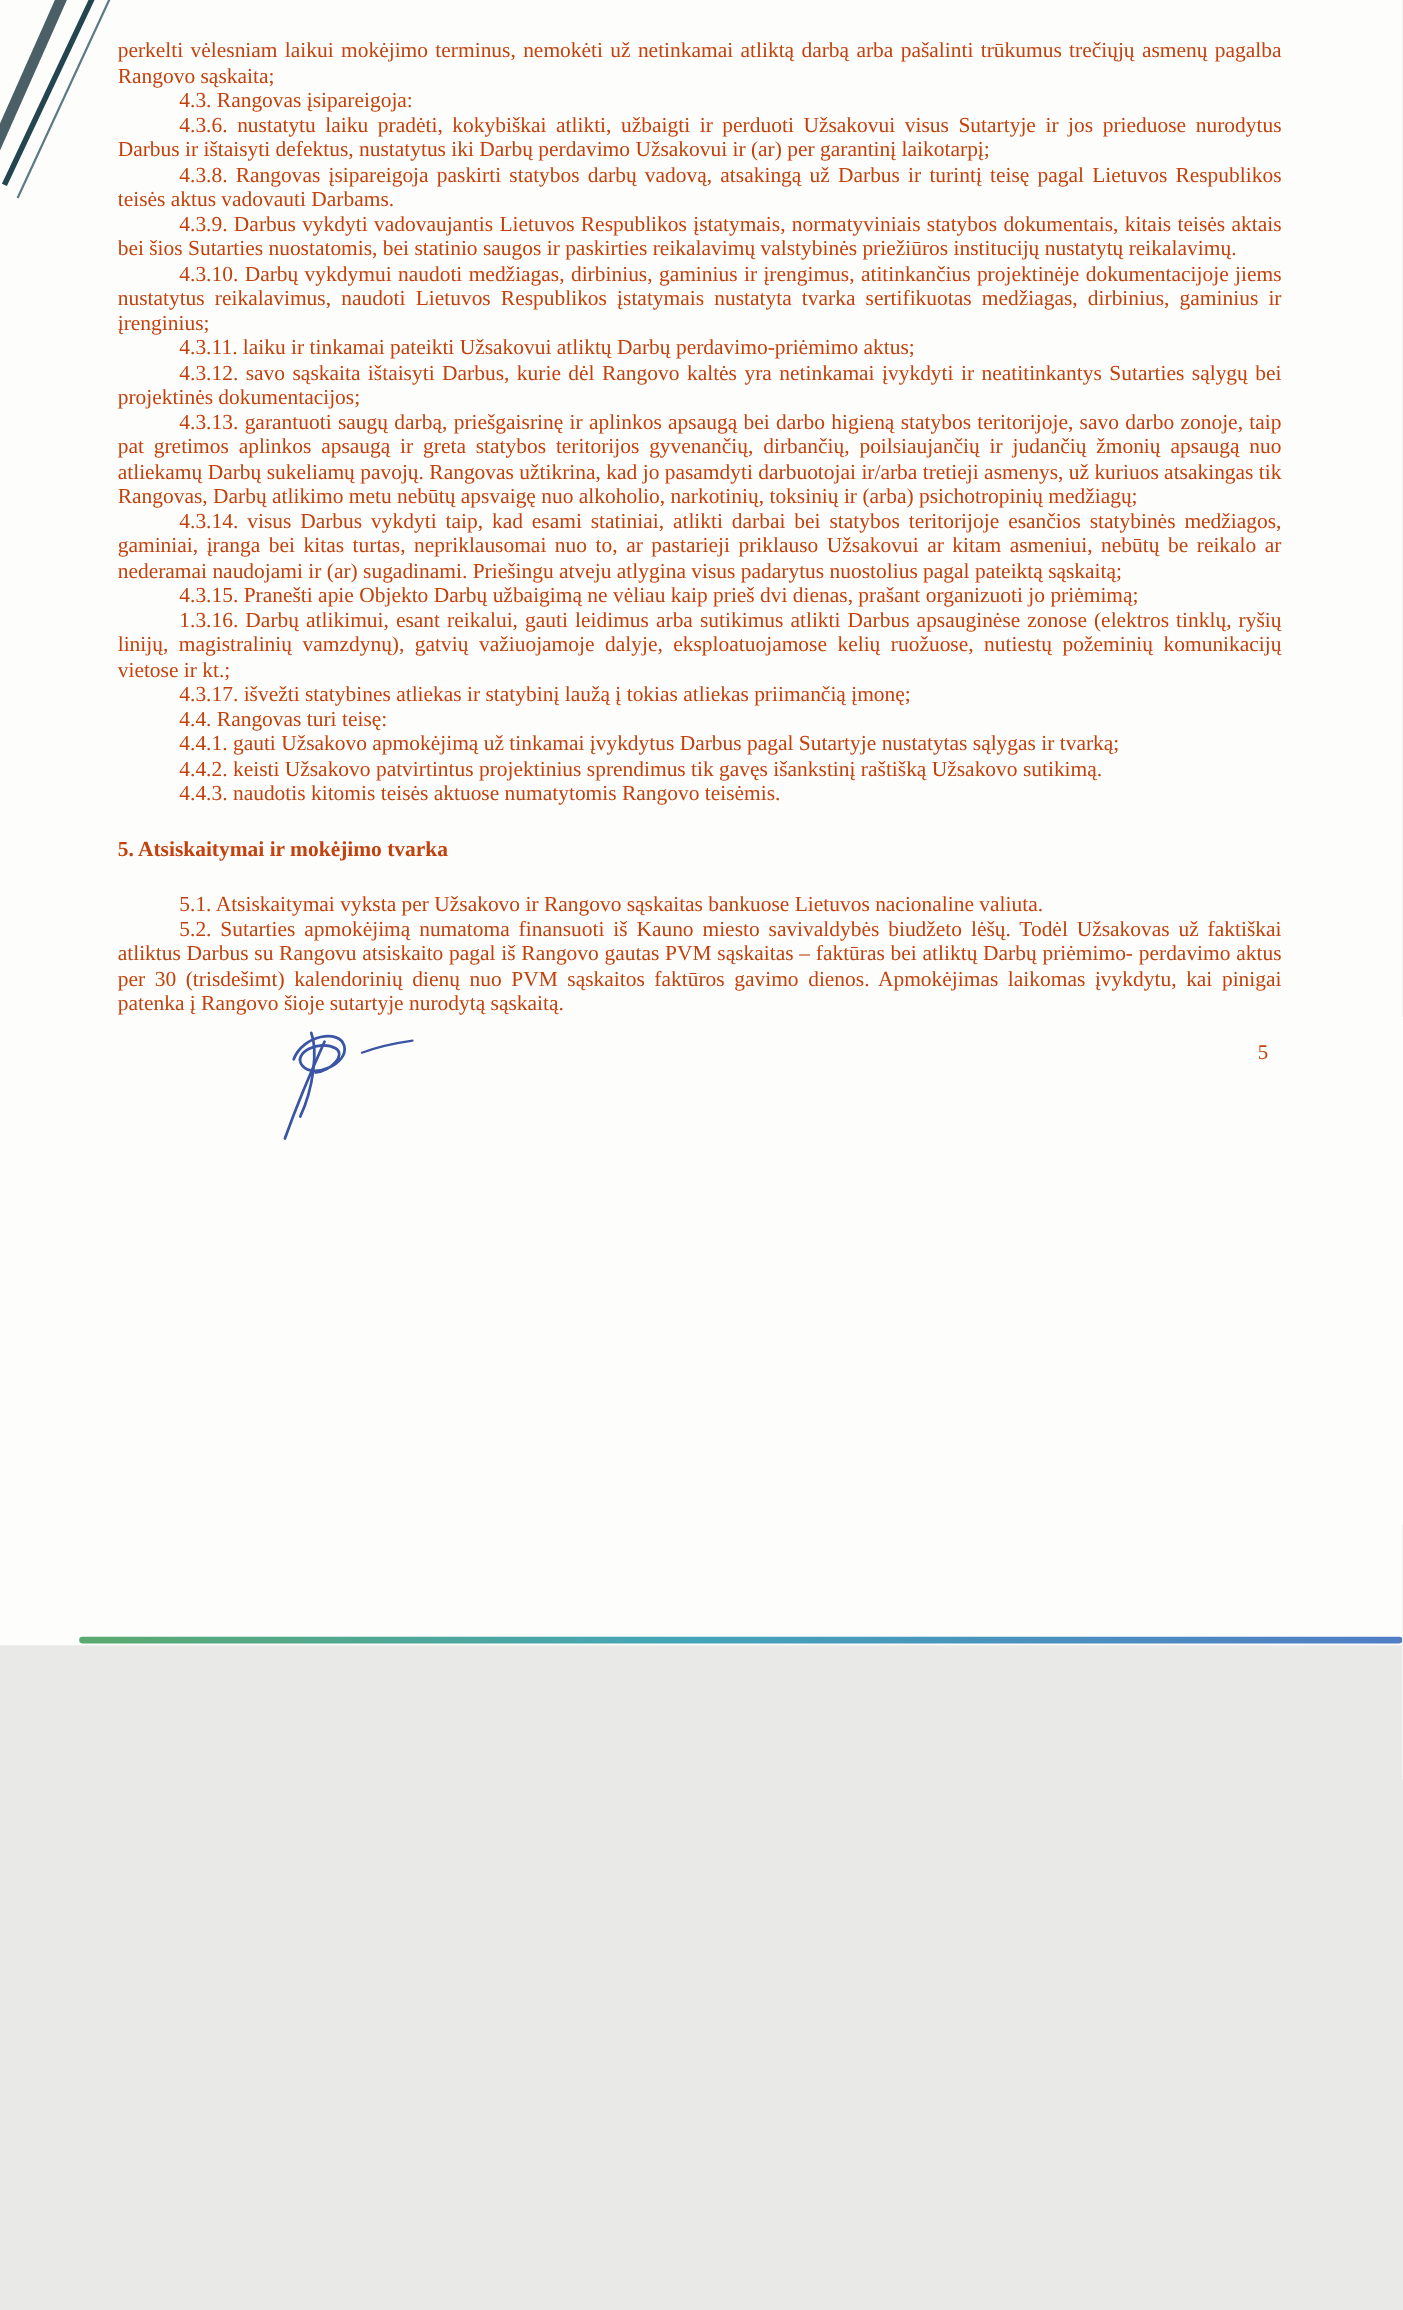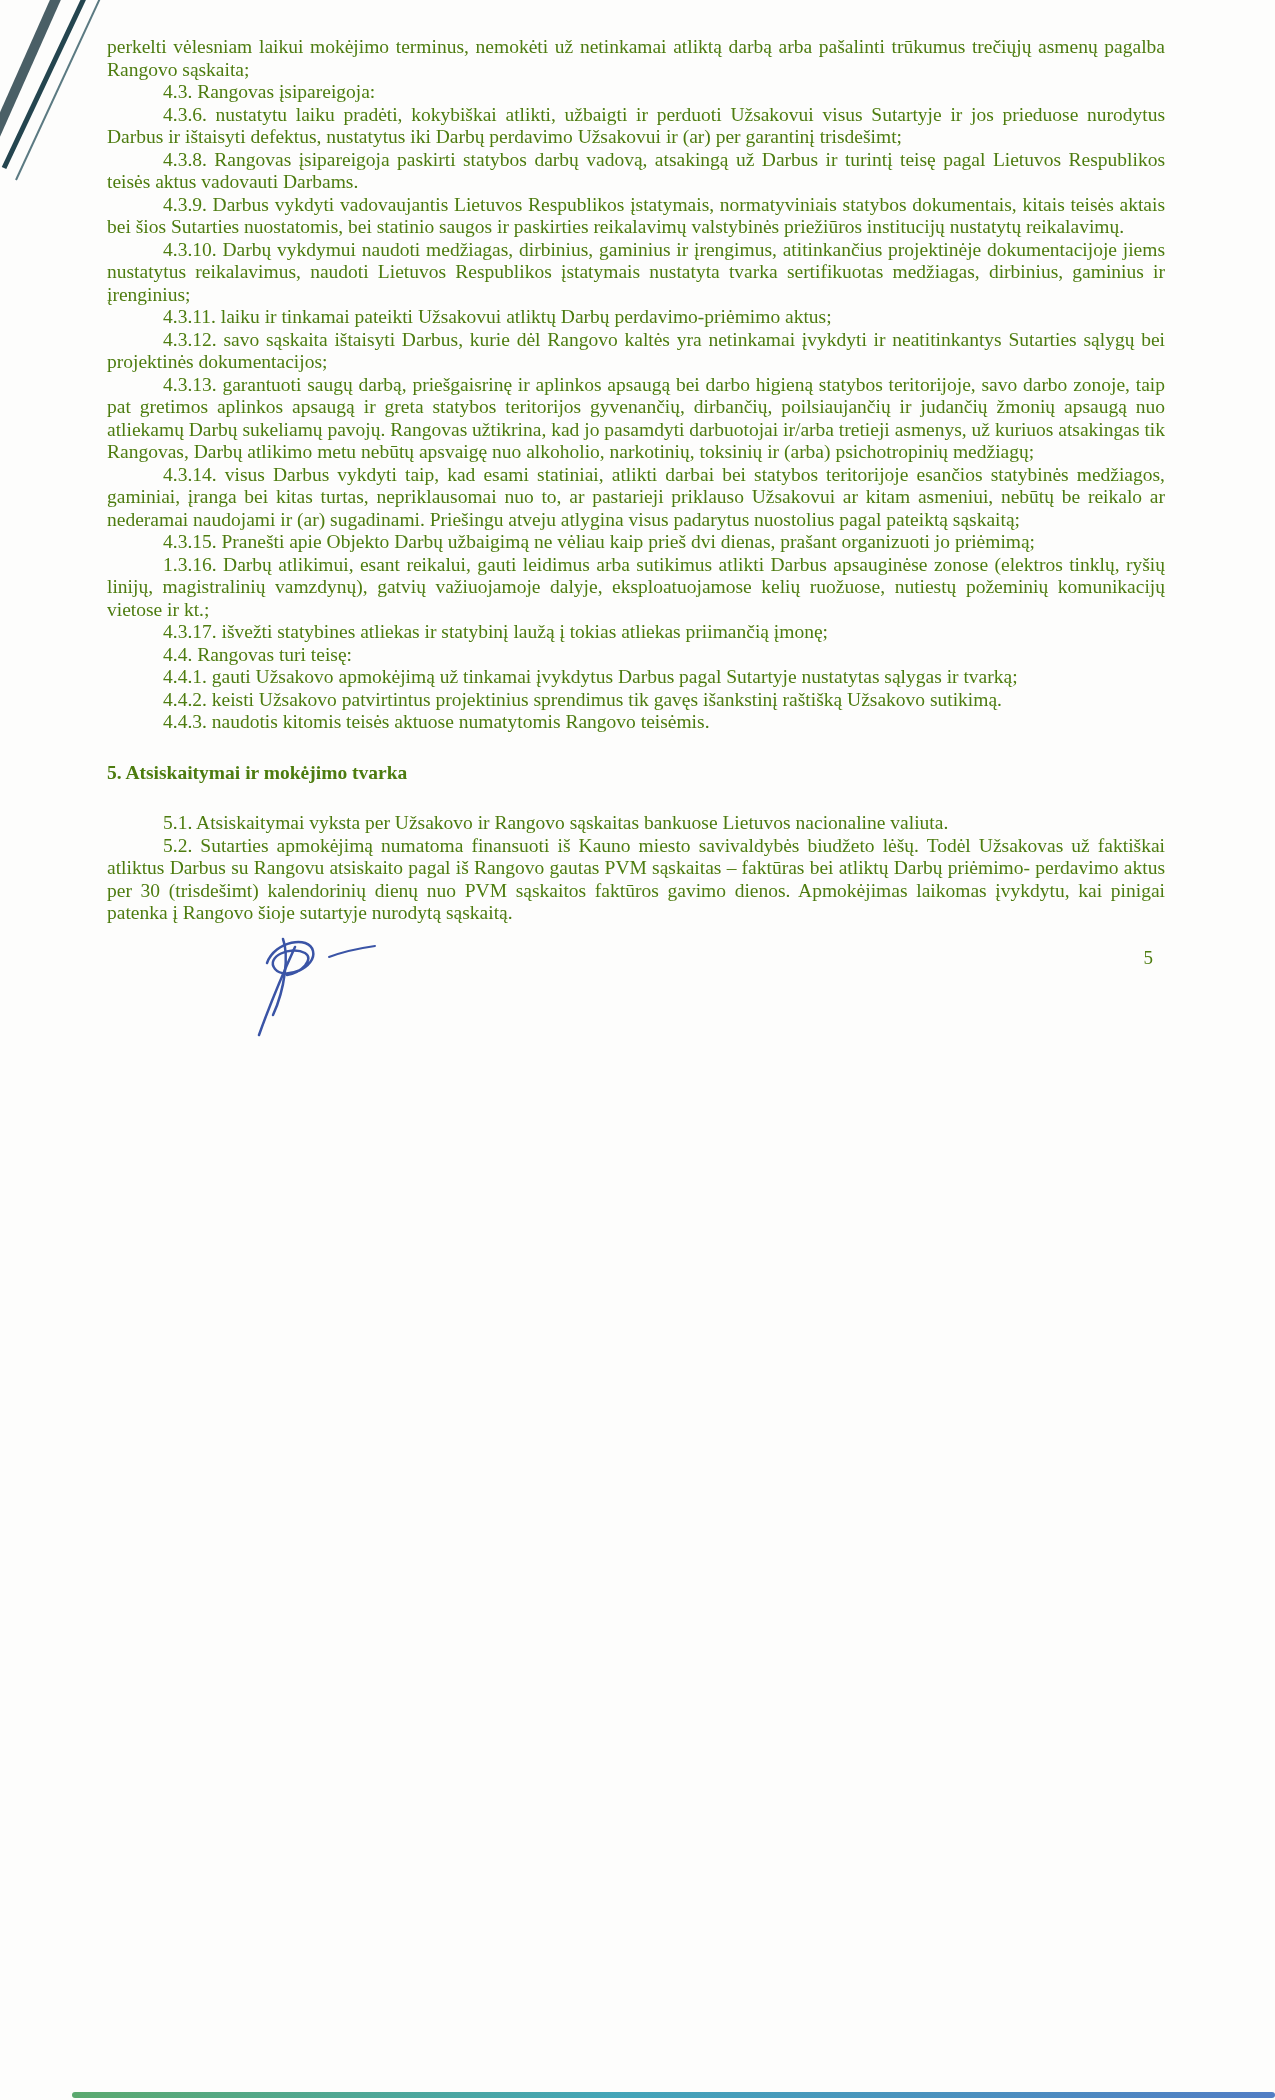--- a/index.html
+++ b/index.html
@@ -3,25 +3,25 @@
 <meta charset="utf-8">
 <style>
   html, body {
     margin: 0;
     padding: 0;
     background: #e9e9e7;
   }
   .page {
     position: relative;
     width: 1275px;
-    height: 2100px;
+    height: 1496px;
     background: #fdfdfc;
     overflow: hidden;
     font-family: "Liberation Serif", "DejaVu Serif", serif;
-    color: #4d7c0f;
+    color: #c2410c;
   }
   .content {
     position: absolute;
     left: 107px;
     top: 36px;
     width: 1058px;
     font-size: 19.5px;
     line-height: 22.5px;
     text-align: justify;
   }
@@ -75,21 +75,21 @@
     <line x1="58" y1="-6" x2="-6" y2="138" stroke="#4a5f66" stroke-width="10"></line>
     <line x1="86" y1="-6" x2="4" y2="168" stroke="#24454f" stroke-width="5"></line>
     <line x1="102" y1="-6" x2="16" y2="180" stroke="#5b7a82" stroke-width="2"></line>
   </svg>
 
   <div class="content">
 
     <div>
         <p class="para">perkelti vėlesniam laikui mokėjimo terminus, nemokėti už netinkamai atliktą darbą arba pašalinti trūkumus trečiųjų asmenų pagalba Rangovo sąskaita;</p>
         <p class="para indent">4.3. Rangovas įsipareigoja:</p>
-        <p class="para indent">4.3.6. nustatytu laiku pradėti, kokybiškai atlikti, užbaigti ir perduoti Užsakovui visus Sutartyje ir jos prieduose nurodytus Darbus ir ištaisyti defektus, nustatytus iki Darbų perdavimo Užsakovui ir (ar) per garantinį trisdešimt;</p>
+        <p class="para indent">4.3.6. nustatytu laiku pradėti, kokybiškai atlikti, užbaigti ir perduoti Užsakovui visus Sutartyje ir jos prieduose nurodytus Darbus ir ištaisyti defektus, nustatytus iki Darbų perdavimo Užsakovui ir (ar) per garantinį laikotarpį;</p>
         <p class="para indent">4.3.8. Rangovas įsipareigoja paskirti statybos darbų vadovą, atsakingą už Darbus ir turintį teisę pagal Lietuvos Respublikos teisės aktus vadovauti Darbams.</p>
         <p class="para indent">4.3.9. Darbus vykdyti vadovaujantis Lietuvos Respublikos įstatymais, normatyviniais statybos dokumentais, kitais teisės aktais bei šios Sutarties nuostatomis, bei statinio saugos ir paskirties reikalavimų valstybinės priežiūros institucijų nustatytų reikalavimų.</p>
         <p class="para indent">4.3.10. Darbų vykdymui naudoti medžiagas, dirbinius, gaminius ir įrengimus, atitinkančius projektinėje dokumentacijoje jiems nustatytus reikalavimus, naudoti Lietuvos Respublikos įstatymais nustatyta tvarka sertifikuotas medžiagas, dirbinius, gaminius ir įrenginius;</p>
         <p class="para indent">4.3.11. laiku ir tinkamai pateikti Užsakovui atliktų Darbų perdavimo-priėmimo aktus;</p>
         <p class="para indent">4.3.12. savo sąskaita ištaisyti Darbus, kurie dėl Rangovo kaltės yra netinkamai įvykdyti ir neatitinkantys Sutarties sąlygų bei projektinės dokumentacijos;</p>
         <p class="para indent">4.3.13. garantuoti saugų darbą, priešgaisrinę ir aplinkos apsaugą bei darbo higieną statybos teritorijoje, savo darbo zonoje, taip pat gretimos aplinkos apsaugą ir greta statybos teritorijos gyvenančių, dirbančių, poilsiaujančių ir judančių žmonių apsaugą nuo atliekamų Darbų sukeliamų pavojų. Rangovas užtikrina, kad jo pasamdyti darbuotojai ir/arba tretieji asmenys, už kuriuos atsakingas tik Rangovas, Darbų atlikimo metu nebūtų apsvaigę nuo alkoholio, narkotinių, toksinių ir (arba) psichotropinių medžiagų;</p>
         <p class="para indent">4.3.14. visus Darbus vykdyti taip, kad esami statiniai, atlikti darbai bei statybos teritorijoje esančios statybinės medžiagos, gaminiai, įranga bei kitas turtas, nepriklausomai nuo to, ar pastarieji priklauso Užsakovui ar kitam asmeniui, nebūtų be reikalo ar nederamai naudojami ir (ar) sugadinami. Priešingu atveju atlygina visus padarytus nuostolius pagal pateiktą sąskaitą;</p>
         <p class="para indent">4.3.15. Pranešti apie Objekto Darbų užbaigimą ne vėliau kaip prieš dvi dienas, prašant organizuoti jo priėmimą;</p>
         <p class="para indent">1.3.16. Darbų atlikimui, esant reikalui, gauti leidimus arba sutikimus atlikti Darbus apsauginėse zonose (elektros tinklų, ryšių linijų, magistralinių vamzdynų), gatvių važiuojamoje dalyje, eksploatuojamose kelių ruožuose, nutiestų požeminių komunikacijų vietose ir kt.;</p>
         <p class="para indent">4.3.17. išvežti statybines atliekas ir statybinį laužą į tokias atliekas priimančią įmonę;</p>

